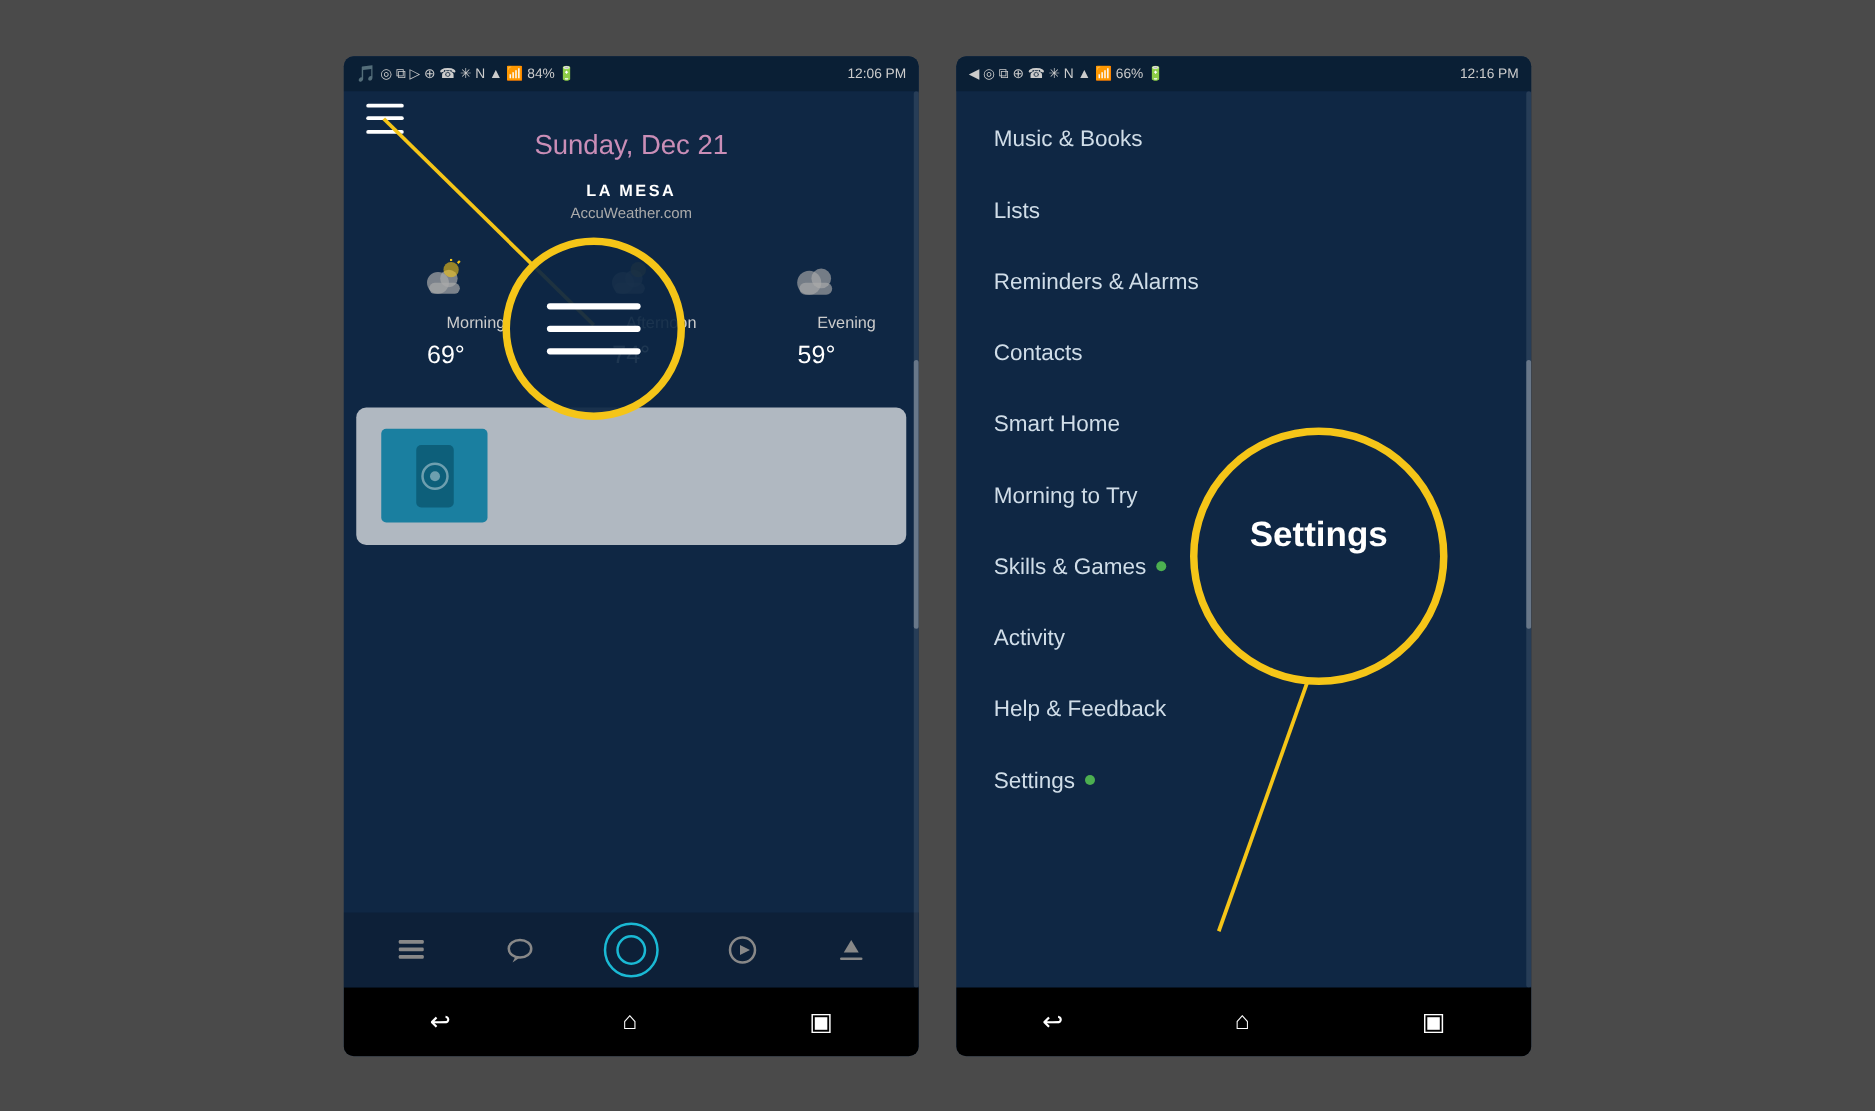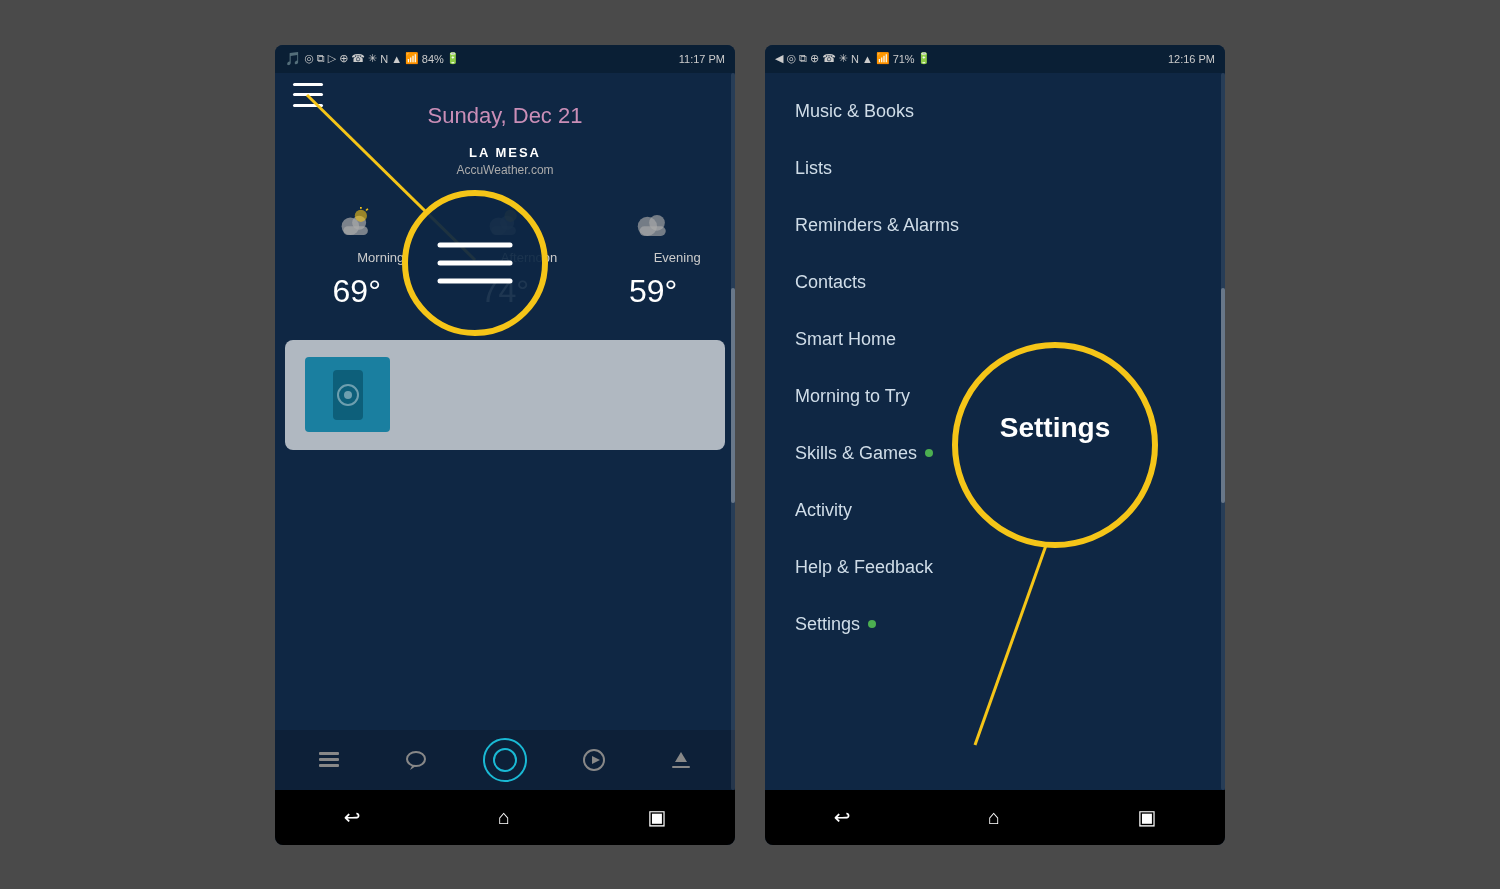--- a/index.html
+++ b/index.html
@@ -127,21 +127,21 @@
       gap: 8px;
     }
 
     .weather-label {
       font-size: 13px;
       color: #ccc;
       margin-left: 48px;
     }
 
     .weather-temp {
-      font-size: 32px;
+      font-size: 20px;
       color: #fff;
       font-weight: 300;
     }
 
     
     .device-card {
       margin: 30px 10px 0;
       background: #b0b8c1;
       border-radius: 8px;
       padding: 20px;
@@ -317,21 +317,21 @@
           <span style="font-size:11px;">▷</span>
           <span style="font-size:11px;">⊕</span>
           <span style="font-size:11px;">☎</span>
           <span style="font-size:11px;">✳</span>
           <span style="font-size:11px;">N</span>
           <span style="font-size:11px;">▲</span>
           <span style="font-size:11px;">📶</span>
           <span style="font-size:11px;">84%</span>
           <span style="font-size:11px;">🔋</span>
         </div>
-        <div class="status-time">11:17 PM</div>
+        <div class="status-time">12:06 PM</div>
       </div>
 
       <div class="hamburger-btn" style="top:38px; left:18px;">
         <div class="hamburger-line"></div>
         <div class="hamburger-line"></div>
         <div class="hamburger-line"></div>
       </div>
 
       <div class="main-content" style="position:relative; padding:0;">
 
@@ -453,21 +453,21 @@
         <div class="status-icons">
           <span style="font-size:11px;">◀</span>
           <span style="font-size:11px;">◎</span>
           <span style="font-size:11px;">⧉</span>
           <span style="font-size:11px;">⊕</span>
           <span style="font-size:11px;">☎</span>
           <span style="font-size:11px;">✳</span>
           <span style="font-size:11px;">N</span>
           <span style="font-size:11px;">▲</span>
           <span style="font-size:11px;">📶</span>
-          <span style="font-size:11px;">71%</span>
+          <span style="font-size:11px;">66%</span>
           <span style="font-size:11px;">🔋</span>
         </div>
         <div class="status-time">12:16 PM</div>
       </div>
 
       <div class="menu-content">
         <div class="menu-item">
           <span>Music &amp; Books</span>
         </div>
         <div class="menu-item">

